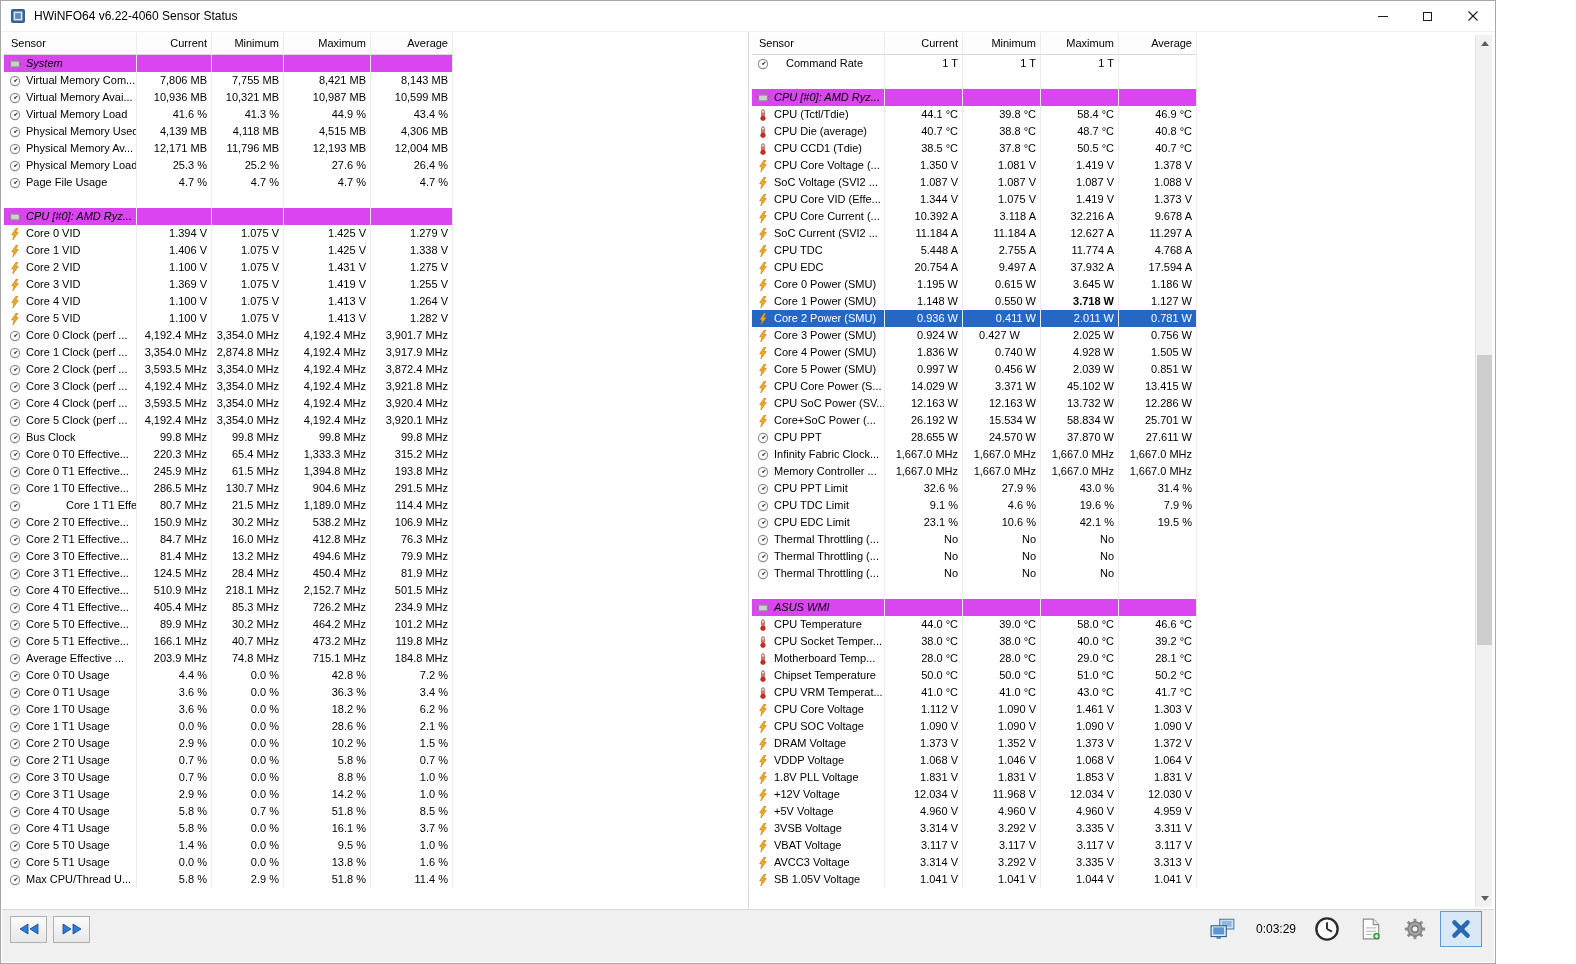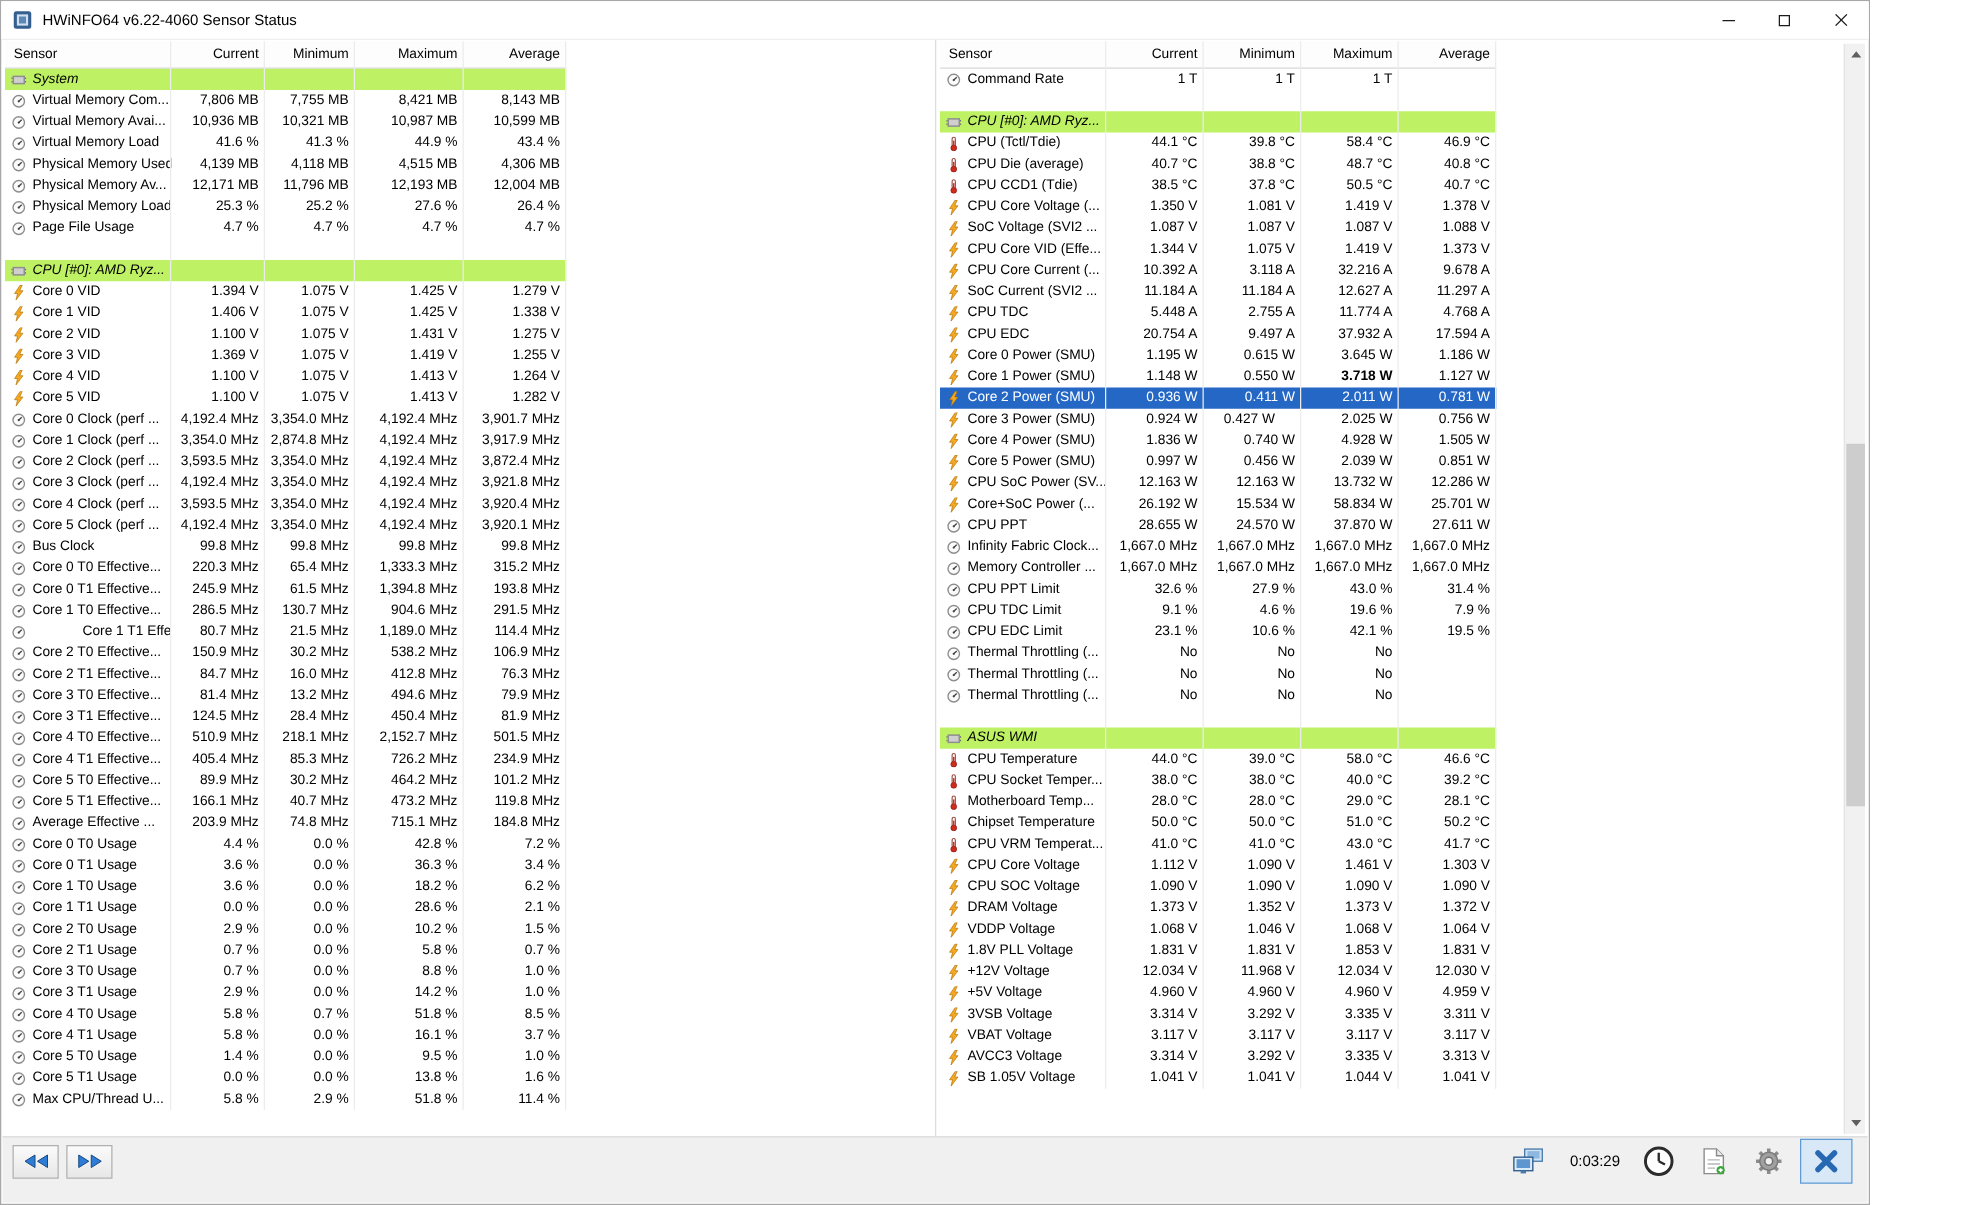--- a/index.html
+++ b/index.html
@@ -19,21 +19,21 @@
   .panel{position:absolute;top:1px}
   .p-left{left:2px}
   .p-right{left:750px}
   .vdivider{position:absolute;top:0;bottom:0;left:746px;width:1px;background:#dcdcdc}
   .thead{display:flex;height:22px;background:#fdfdfd;border-bottom:1px solid #d8d8d8}
   .hcell{font-size:11px;line-height:21px;color:#000;white-space:nowrap}
   .hcell.first{text-align:left;padding-left:7px}
   .hcell.num{text-align:right;padding-right:5px}
   .trow{display:flex;height:17px}
   .trow.spacer{background:transparent}
-  .trow.section{background:#bef264}
+  .trow.section{background:#d946ef}
   .trow.section .lbl{font-style:italic}
   .trow.sel{background:#2467c5}
   .trow.sel .lbl,.trow.sel .cell{color:#fff}
   .cell{font-size:11px;line-height:17px;color:#000}
   .cell.first{display:inline-flex;align-items:center;padding-left:5px;overflow:hidden;white-space:nowrap}
   .cell.num{text-align:right;padding-right:5px;white-space:nowrap;overflow:hidden}
   .icon{width:13px;height:12px;margin-right:4px;flex:0 0 13px;display:inline-flex;align-items:center}
   .icon svg{display:block}
   .lbl{font-size:11px;white-space:nowrap}
   .gridline{position:absolute;top:0;bottom:0;width:1px;background:#ececec;pointer-events:none}
@@ -860,21 +860,21 @@
     <div class="vdivider"></div>
     <div class="panel p-right" id="right-table" style="width: 445px;">
         <div class="thead">
           <span class="hcell first" style="width: 133px;">Sensor</span>
           <span class="hcell num" style="width: 78px;">Current</span>
           <span class="hcell num" style="width: 78px;">Minimum</span>
           <span class="hcell num" style="width: 78px;">Maximum</span>
           <span class="hcell num" style="width: 78px;">Average</span>
         </div>
         <div class="trow data">
-          <span class="cell first" style="width: 133px;">
+          <span class="cell first" style="width: 133px; gap: 12px;">
             <span class="icon">
               <svg viewBox="0 0 12 12" width="12" height="12">
                 <circle cx="6" cy="6" r="4.6" fill="#fbfbfb" stroke="#8d8d8d" stroke-width="1.1"></circle>
                 <line x1="6" y1="6" x2="8.4" y2="3.8" stroke="#444" stroke-width="1.1"></line>
                 <circle cx="6" cy="6" r="0.9" fill="#444"></circle>
               </svg>
             </span>
             <span class="lbl">Command Rate</span>
           </span>
           <span class="cell num" style="width: 78px;">1 T</span>
@@ -1120,20 +1120,34 @@
               <svg viewBox="0 0 12 12" width="12" height="12">
                 <path d="M7.2 0 L2.6 6.8 H5 L3.8 12 L9.4 4.6 H6.8 L8.8 0 Z" fill="#f6a821" stroke="#a96d00" stroke-width="0.5"></path>
               </svg>
             </span>
             <span class="lbl">Core 5 Power (SMU)</span>
           </span>
           <span class="cell num" style="width: 78px;">0.997 W</span>
           <span class="cell num" style="width: 78px;">0.456 W</span>
           <span class="cell num" style="width: 78px;">2.039 W</span>
           <span class="cell num" style="width: 78px;">0.851 W</span>
+        </div>
+        <div class="trow data">
+          <span class="cell first" style="width: 133px;">
+            <span class="icon">
+              <svg viewBox="0 0 12 12" width="12" height="12">
+                <path d="M7.2 0 L2.6 6.8 H5 L3.8 12 L9.4 4.6 H6.8 L8.8 0 Z" fill="#f6a821" stroke="#a96d00" stroke-width="0.5"></path>
+              </svg>
+            </span>
+            <span class="lbl">CPU Core Power (S...</span>
+          </span>
+          <span class="cell num" style="width: 78px;">14.029 W</span>
+          <span class="cell num" style="width: 78px;">3.371 W</span>
+          <span class="cell num" style="width: 78px;">45.102 W</span>
+          <span class="cell num" style="width: 78px;">13.415 W</span>
         </div>
         <div class="trow data">
           <span class="cell first" style="width: 133px;">
             <span class="icon">
               <svg viewBox="0 0 12 12" width="12" height="12">
                 <path d="M7.2 0 L2.6 6.8 H5 L3.8 12 L9.4 4.6 H6.8 L8.8 0 Z" fill="#f6a821" stroke="#a96d00" stroke-width="0.5"></path>
               </svg>
             </span>
             <span class="lbl">CPU SoC Power (SV...</span>
           </span>

